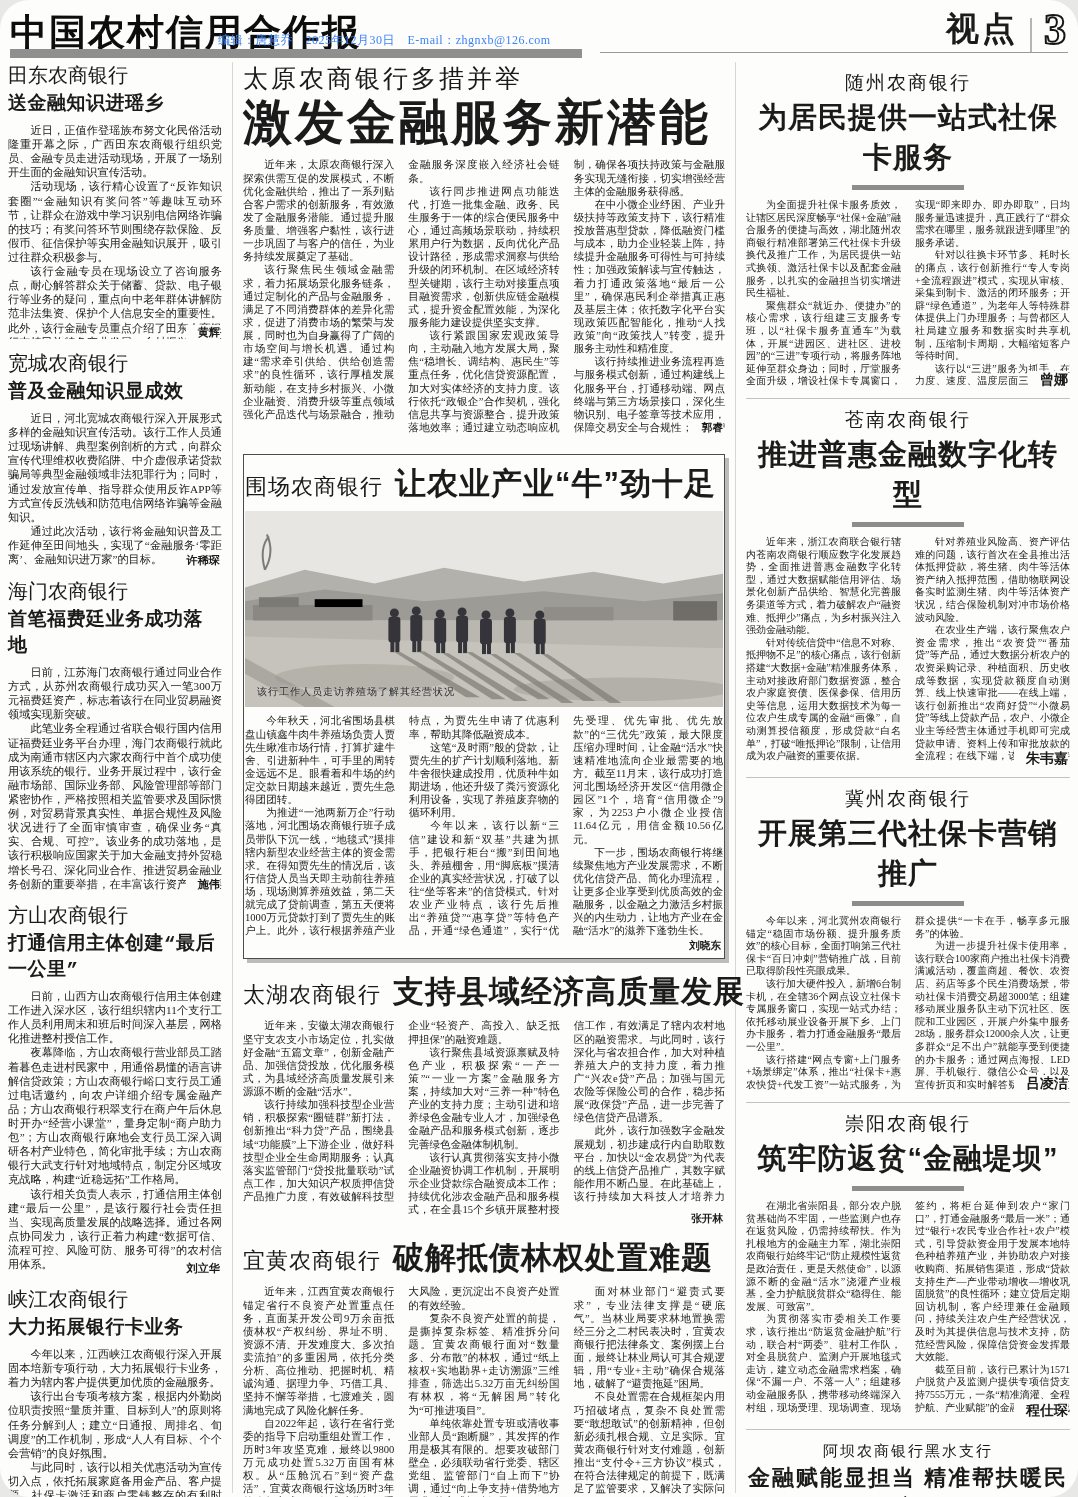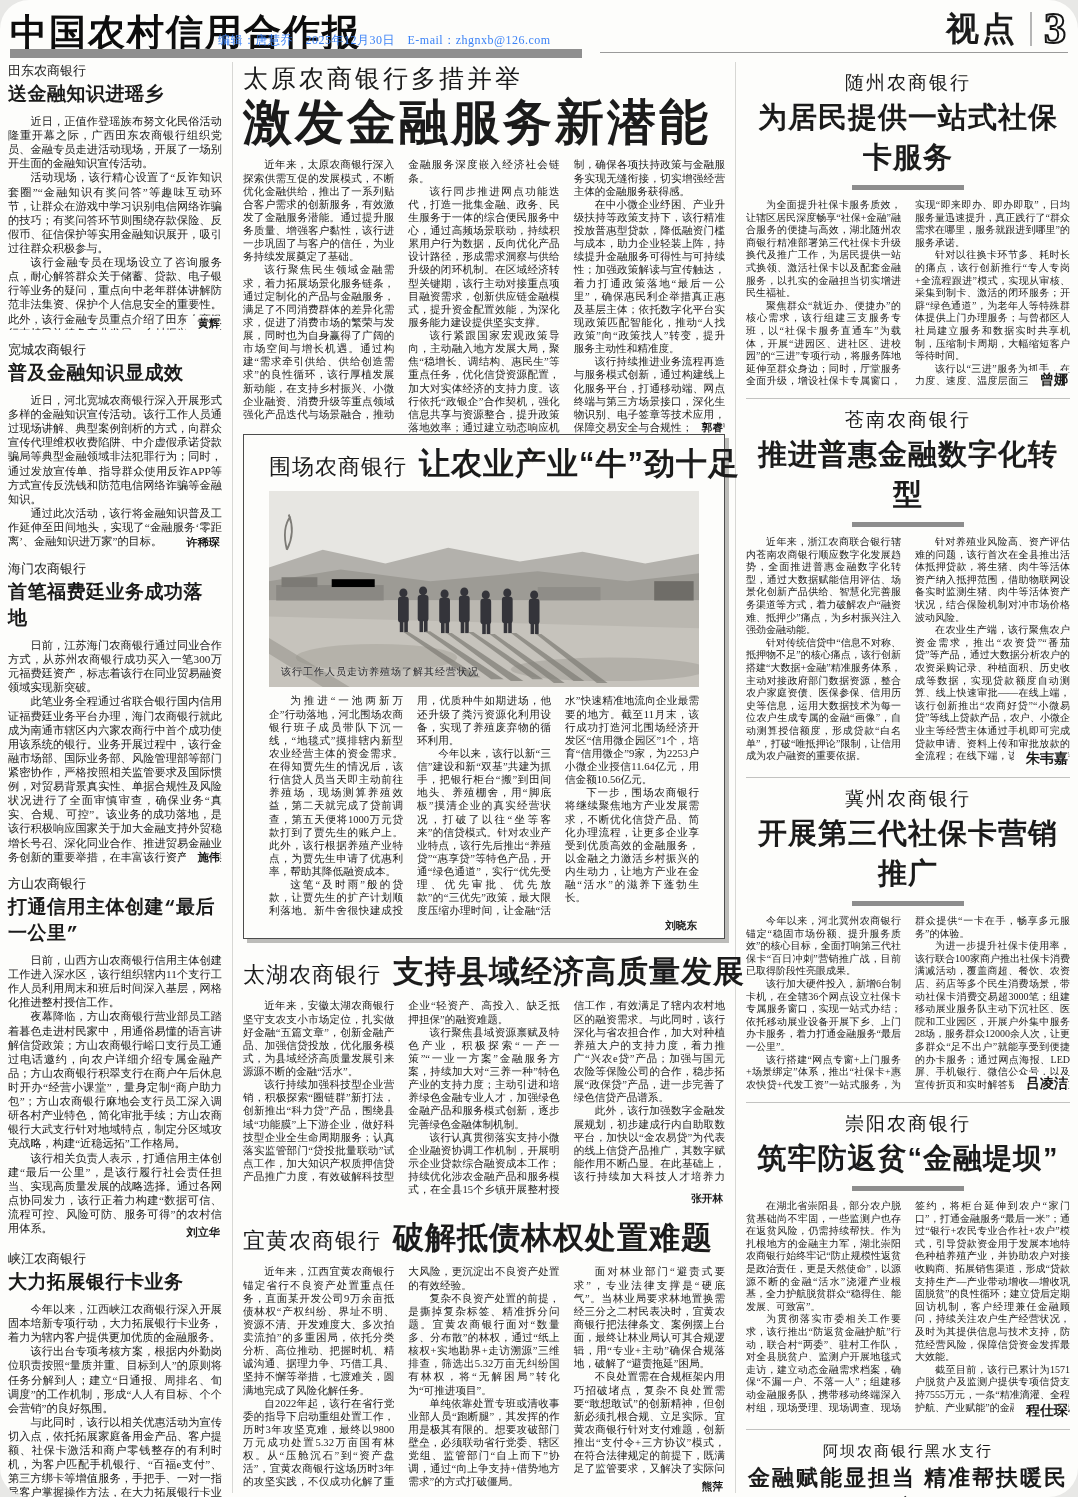--- a/index.html
+++ b/index.html
@@ -5,50 +5,50 @@
   html,body{margin:0;padding:0;background:#e8e8e6;}
   .page{position:relative;width:1078px;height:1497px;margin:0 auto;background:#fdfdfb;
         overflow:hidden;color:#1b1b1b;font-family:"Liberation Serif",serif;border-radius:29px;}
   
   .masthead{position:absolute;top:6px;left:10px;right:10px;height:52px;}
   .paper-name{position:absolute;left:0;top:2px;font-family:"Liberation Sans",sans-serif;
         font-weight:900;font-size:37px;letter-spacing:2px;color:#0d0d0d;}
   .mast-bar{position:absolute;left:0;top:43px;width:572px;height:9px;background:#8f8f8f;}
   .editor-line{position:absolute;left:208px;top:26px;font-size:12px;color:#3b82f6;letter-spacing:.5px;}
   .mast-rule{position:absolute;left:590px;right:0;top:46px;border-top:1px solid #9a9a9a;}
-  .section-wrap{position:absolute;right:2px;top:0;height:46px;display:flex;align-items:center;gap:12px;}
+  .section-wrap{position:absolute;right:2px;top:0;height:46px;display:flex;align-items:flex-end;gap:12px;}
   .section-title{font-family:"Liberation Sans",sans-serif;font-weight:900;font-size:33px;letter-spacing:3px;}
   .vdiv{width:2px;height:34px;background:#b5b5b5;}
   .page-num{font-family:"Liberation Serif",serif;font-weight:bold;font-size:44px;line-height:1;
         color:#fdfdfb;-webkit-text-stroke:2px #161616;}
   @supports not (-webkit-text-stroke:1px #000){.page-num{color:#222;}}
   
   .content{position:absolute;top:62px;left:8px;right:8px;bottom:4px;display:flex;}
   .col-left{width:214px;flex:none;}
   .col-mid{width:482px;flex:none;margin:0 10px;padding:0 10px;
         border-left:1px solid #d7d7d4;border-right:1px solid #d7d7d4;}
   .col-right{flex:1;min-width:0;}
   
   .body{position:relative;overflow:hidden;text-align:justify;}
   .para{margin:0;text-indent:2em;}
   .byline{position:absolute;right:2px;bottom:0;background:#fdfdfb;padding-left:12px;font-weight:bold;}
   .cols3{column-count:3;column-gap:14px;}
   .cols2{column-count:2;column-gap:14px;}
   
   .la{margin-bottom:11px;}
-  .la .kicker{font-size:13px;margin:0 0 1px;}
+  .la .kicker{font-size:20px;margin:0 0 1px;}
   .la .la-title{margin:0 0 7px;font-family:Liberation Mono, monospace;font-weight:900;font-size:19px;letter-spacing:.5px;}
   .la .body{font-size:11.2px;line-height:1.26;}
   .la .byline{font-size:11.2px;}
   
   .mid-body{font-size:10.6px;line-height:1.24;}
   .lead-kicker{font-size:25px;letter-spacing:3px;margin:0 0 2px;}
   .lead-title{margin:0 0 10px;font-family:"Liberation Sans",sans-serif;font-weight:900;
         font-size:49px;letter-spacing:3px;line-height:1.05;}
-  .boxed{border:1px solid #4c4c4c;box-shadow:4px 4px 0 #bcbcb9;padding:8px 25px 6px;margin-top:0;}
+  .boxed{border:1px solid #4c4c4c;box-shadow:4px 4px 0 #bcbcb9;padding:8px 1px 6px;margin-top:20px;}
   .inline-head{display:flex;align-items:baseline;gap:12px;margin-bottom:6px;white-space:nowrap;}
   .inline-head .kicker{font-size:22px;letter-spacing:1px;}
   .inline-head .big{font-family:"Liberation Sans",sans-serif;font-weight:900;font-size:31px;letter-spacing:1px;}
   .photo{position:relative;width:100%;height:196px;margin-bottom:7px;background:#f97316;}
   .photo svg{position:absolute;inset:0;width:100%;height:100%;}
   .photo .caption{position:absolute;left:12px;bottom:8px;font-size:10px;color:#26262b;
         text-shadow:0 0 2px #d8d6d0;letter-spacing:1px;}
   .mid-art{margin-top:12px;}
   
   .ra{padding-top:8px;}
@@ -227,20 +227,21 @@
               <polygon points="270,145 276,145 352,194 340,194"></polygon>
               <polygon points="298,146 304,146 378,196 366,196"></polygon>
             </g>
             <path d="M0,150 L90,200 L60,200 L0,166 Z" fill="#8f8d86" opacity="0.5"></path>
             <path d="M20,60 q-6,-22 4,-34 M20,60 q10,-18 2,-36" stroke="#7d7b76" stroke-width="2" fill="none"></path>
           </svg>
           <div class="caption">该行工作人员走访养殖场了解其经营状况</div>
         </div>
         <div class="body cols3 mid-body" style="height:238px">
           <span class="byline">刘晓东</span>
+        <p class="para">今年秋天，河北省围场县棋盘山镇鑫牛肉牛养殖场负责人贾先生瞅准市场行情，打算扩建牛舍、引进新种牛，可手里的周转金远远不足。眼看着和牛场的约定交款日期越来越近，贾先生急得团团转。</p>
             <p class="para">为推进“一池两新万企”行动落地，河北围场农商银行班子成员带队下沉一线，“地毯式”摸排辖内新型农业经营主体的资金需求。在得知贾先生的情况后，该行信贷人员当天即主动前往养殖场，现场测算养殖效益，第二天就完成了贷前调查，第五天便将1000万元贷款打到了贾先生的账户上。此外，该行根据养殖产业特点，为贾先生申请了优惠利率，帮助其降低融资成本。</p>
             <p class="para">这笔“及时雨”般的贷款，让贾先生的扩产计划顺利落地。新牛舍很快建成投用，优质种牛如期进场，他还升级了粪污资源化利用设备，实现了养殖废弃物的循环利用。</p>
             <p class="para">今年以来，该行以新“三信”建设和新“双基”共建为抓手，把银行柜台“搬”到田间地头、养殖棚舍，用“脚底板”摸清企业的真实经营状况，打破了以往“坐等客来”的信贷模式。针对农业产业特点，该行先后推出“养殖贷”“惠享贷”等特色产品，开通“绿色通道”，实行“优先受理、优先审批、优先放款”的“三优先”政策，最大限度压缩办理时间，让金融“活水”快速精准地流向企业最需要的地方。截至11月末，该行成功打造河北围场经济开发区“信用微企园区”1个，培育“信用微企”9家，为2253户小微企业授信11.64亿元，用信金额10.56亿元。</p>
             <p class="para">下一步，围场农商银行将继续聚焦地方产业发展需求，不断优化信贷产品、简化办理流程，让更多企业享受到优质高效的金融服务，以金融之力激活乡村振兴的内生动力，让地方产业在金融“活水”的滋养下蓬勃生长。</p>
           </div>
       </section>
 
       <section class="mid-art">
         <div class="inline-head">
           <span class="kicker">太湖农商银行</span>

